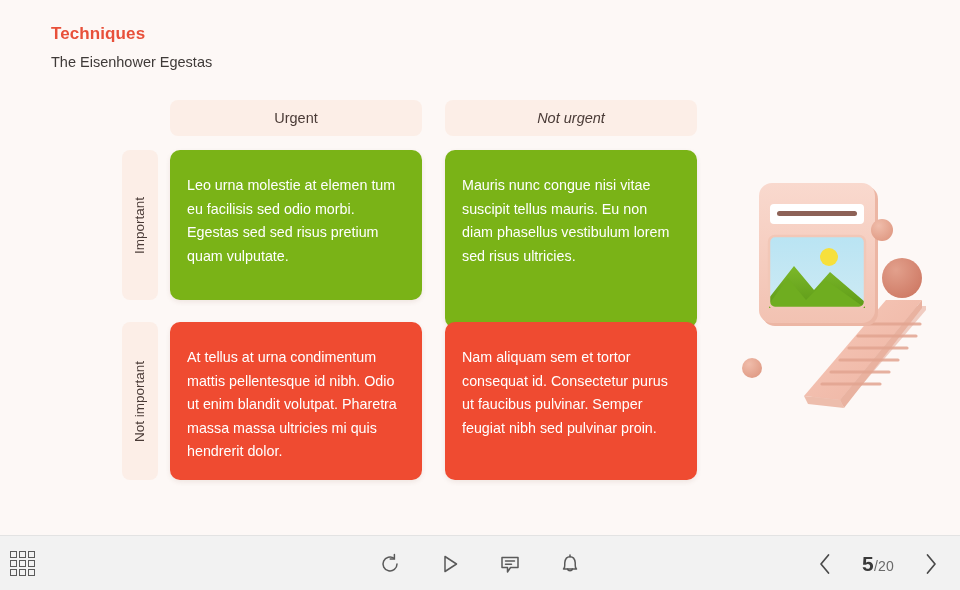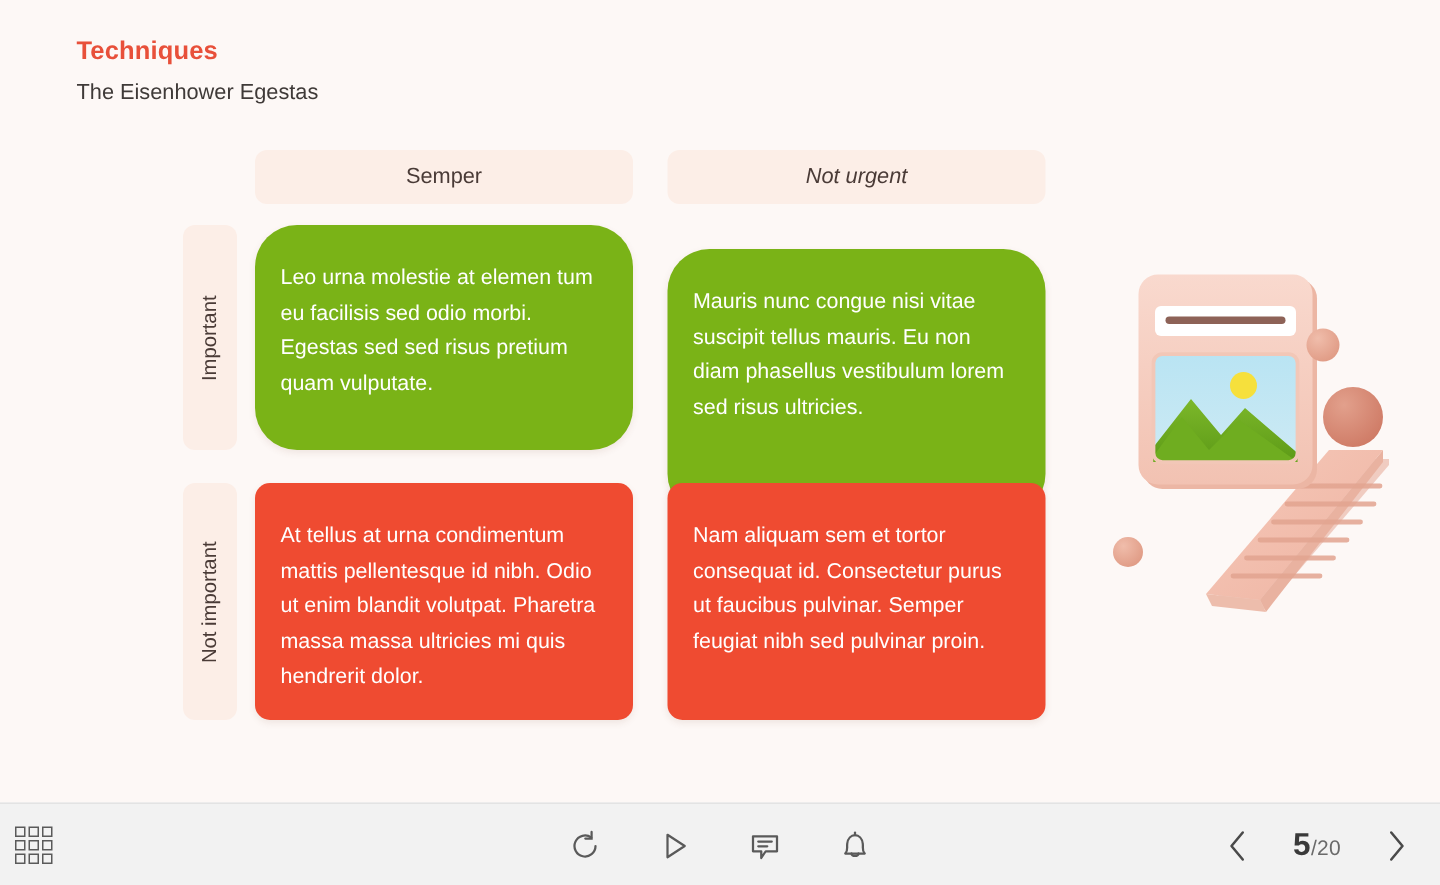--- a/index.html
+++ b/index.html
@@ -100,25 +100,25 @@
 
   .cell {
     position: absolute;
     border-radius: 10px;
     padding: 24px 17px 18px 17px;
     color: #ffffff;
     font-size: 14.3px;
     line-height: 23.5px;
     box-shadow: 0 2px 5px rgba(120, 70, 50, 0.10);
   }
-  .cell.green { background: #7ab317; border-radius: 28px; }
+  .cell.green { background: #7ab317; }
   .cell.red   { background: #ef4b31; }
 
   .cell.q0 { left: 48px;  top: 50px;  width: 252px; height: 150px; }
-  .cell.q1 { left: 323px; top: 50px;  width: 252px; height: 178px; margin-top: 16px; }
+  .cell.q1 { left: 323px; top: 50px;  width: 252px; height: 178px; }
   .cell.q2 { left: 48px;  top: 222px; width: 252px; height: 158px; }
   .cell.q3 { left: 323px; top: 222px; width: 252px; height: 158px; }
 
   
   .illustration {
     position: absolute;
     left: 730px;
     top: 178px;
     width: 215px;
     height: 235px;
@@ -216,21 +216,21 @@
 
   <div class="slide-canvas">
 
     <div class="header-block">
       <div class="slide-title">Techniques</div>
       <div class="slide-subtitle">The Eisenhower Egestas</div>
     </div>
 
     <div class="matrix">
 
-      <div class="col-head c0">Semper</div>
+      <div class="col-head c0">Urgent</div>
       <div class="col-head c1">Not urgent</div>
 
       <div class="row-head r0">
         <span>Important</span>
       </div>
       <div class="row-head r1">
         <span>Not important</span>
       </div>
 
       <div class="cell green q0">Leo urna molestie at elemen tum eu facilisis sed odio morbi. Egestas sed sed risus pretium quam vulputate.</div>

